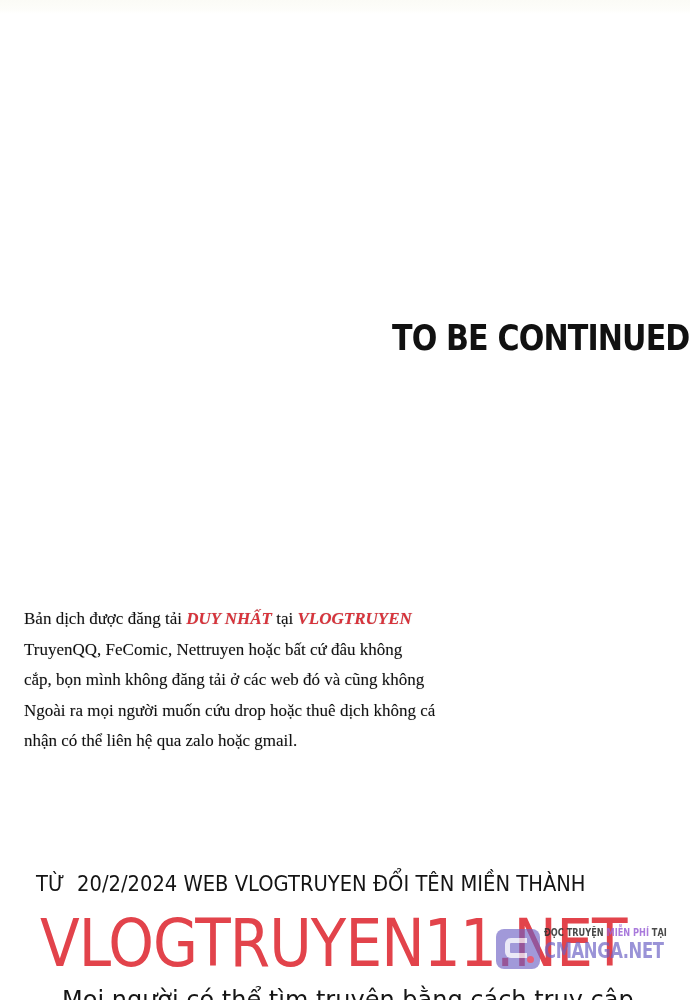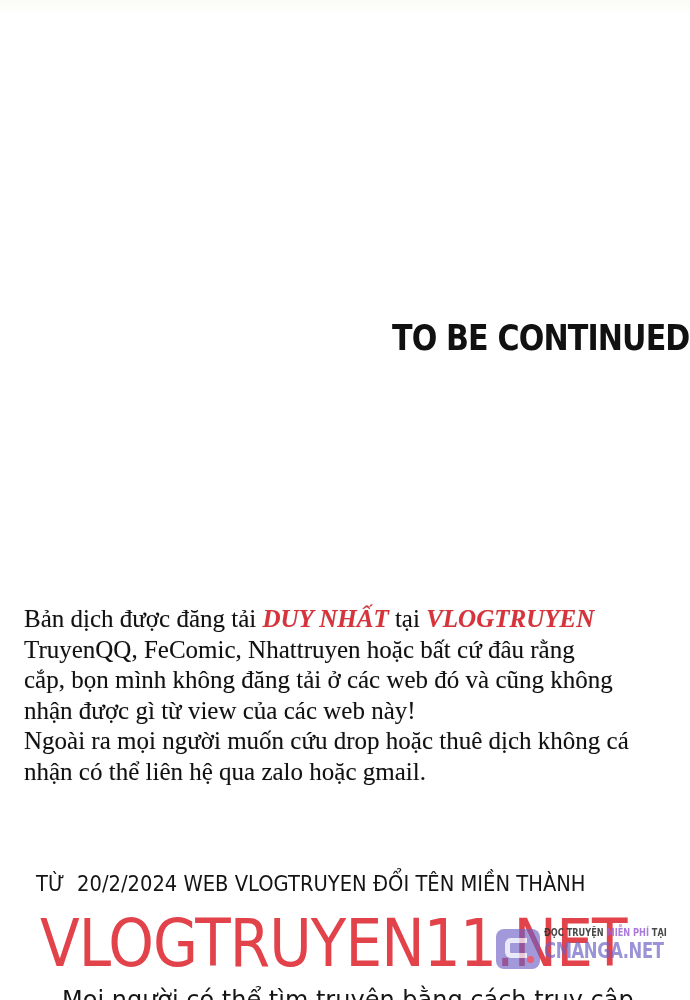--- a/index.html
+++ b/index.html
@@ -32,21 +32,21 @@
       transform: scaleX(0.86);
       transform-origin: left top;
       white-space: nowrap;
     }
     .notice {
       position: absolute;
       left: 24px;
       top: 604px;
       width: 660px;
       font-family: "Liberation Serif", serif;
-      font-size: 25px;
+      font-size: 17px;
       line-height: 30.5px;
       color: #111111;
       text-shadow: 0 0 1px rgba(0,0,0,0.25);
     }
     .notice .line { display: block; white-space: nowrap; }
     .red-bi {
       color: #d8333b;
       font-weight: bold;
       font-style: italic;
     }
@@ -161,23 +161,22 @@
   </style>
 </head>
 <body>
 
 <div class="top-strip"></div>
 
 <div class="tbc">TO BE CONTINUED</div>
 
 <div class="notice">
   <span class="line"><span>Bản dịch được đăng tải </span><span class="red-bi">DUY NHẤT</span><span> tại </span><span class="red-bi">VLOGTRUYEN</span></span>
-  <span class="line">TruyenQQ, FeComic, Nhattruyen hoặc bất cứ đâu rằng</span>
+  <span class="line">TruyenQQ, FeComic, Nettruyen hoặc bất cứ đâu không</span>
   <span class="line">cắp, bọn mình không đăng tải ở các web đó và cũng không</span>
-  <span class="line">nhận được gì từ view của các web này!</span>
   <span class="line">Ngoài ra mọi người muốn cứu drop hoặc thuê dịch không cá</span>
   <span class="line">nhận có thể liên hệ qua zalo hoặc gmail.</span>
 </div>
 
 <div class="domain-change" style="white-space:pre">TỪ  20/2/2024 WEB VLOGTRUYEN ĐỔI TÊN MIỀN THÀNH</div>
 
 <div class="new-domain">VLOGTRUYEN11.NET</div>
 
 <div class="bottom-cut">Mọi người có thể tìm truyện bằng cách truy cập</div>
 

